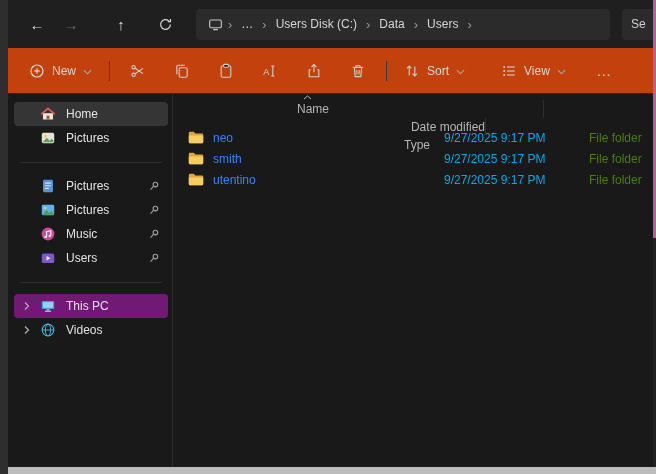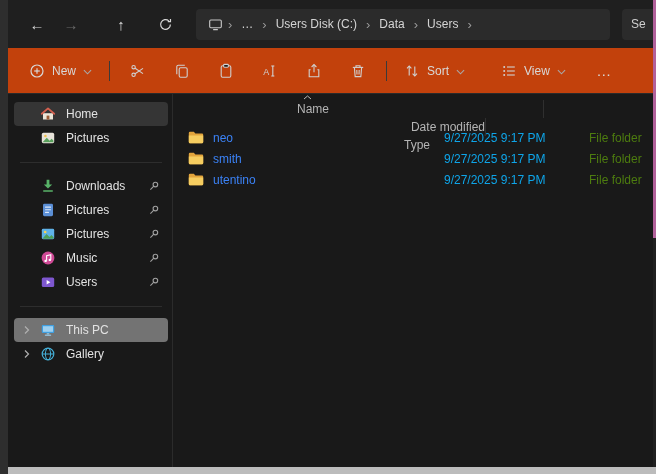--- a/index.html
+++ b/index.html
@@ -41,21 +41,21 @@
   .caret{display:flex;margin-top:2px;}
   .tb-gap{width:14px;flex:0 0 auto;}
 
   
   .body{flex:1;display:flex;min-height:0;background:#191919;}
   .sidebar{flex:0 0 164px;padding:8px 2px 0 4px;box-sizing:border-box;}
   .side-item{height:24px;display:flex;align-items:center;padding-left:26px;border-radius:4px;
              color:#e2e2e2;font-size:12px;position:relative;margin:0 2px;}
   .side-item .s-icon{display:flex;margin-right:10px;}
   .side-item.selected{background:#353535;}
-  .side-item.active{background:#737373;}
+  .side-item.active{background:#701a75;}
   .side-chev{position:absolute;left:7px;top:6px;display:flex;}
   .side-pin{position:absolute;right:8px;top:6px;display:flex;}
   .side-sep{height:24px;display:flex;align-items:center;}
   .side-sep-line{height:1px;background:#2d2d2d;flex:1;margin:0 8px;}
   .vdivider{flex:0 0 1px;background:#2b2b2b;}
 
   
   .content{flex:1;min-width:0;padding-top:4px;position:relative;}
   .col-headers{display:flex;height:22px;align-items:center;color:#b5b5b5;font-size:12px;
                position:relative;margin-top:2px;flex-direction:column;}
@@ -257,35 +257,20 @@
               </svg>
           </span>
           <span>Pictures</span>
         </div>
 
         <div class="side-sep">
             <div class="side-sep-line"></div>
           </div>
 
 
-        <div class="side-item">
-          <span class="s-icon">
-            <svg width="16" height="16" viewBox="0 0 16 16">
-                <path d="M6.6 1.8h2.8v4.6h2.8L8 10.6 3.8 6.4h2.8z" fill="#58b368"></path>
-                <rect x="3" y="12.2" width="10" height="1.6" rx="0.8" fill="#58b368"></rect>
-              </svg>
-          </span>
-          <span>Downloads</span>
-          <span class="side-pin">
-            <svg width="12" height="12" viewBox="0 0 12 12" stroke="#a0a0a0" fill="none" stroke-width="1.1">
-                <circle cx="7.4" cy="4.6" r="2.3"></circle>
-                <line x1="5.8" y1="6.2" x2="2.4" y2="9.6"></line>
-              </svg>
-          </span>
-        </div>
 
         <div class="side-item">
           <span class="s-icon">
             <svg width="16" height="16" viewBox="0 0 16 16">
                 <rect x="3" y="1.8" width="10" height="12.4" rx="1.4" fill="#5b8fd6"></rect>
                 <rect x="5" y="4.6" width="6" height="1.1" rx="0.5" fill="#dce8f8"></rect>
                 <rect x="5" y="7.2" width="6" height="1.1" rx="0.5" fill="#dce8f8"></rect>
                 <rect x="5" y="9.8" width="4" height="1.1" rx="0.5" fill="#dce8f8"></rect>
               </svg>
           </span>
@@ -376,21 +361,21 @@
                 <path d="M4 2.5 7.5 6 4 9.5" stroke="#b0b0b0" stroke-width="1.2" fill="none"></path>
               </svg>
           </span>
           <span class="s-icon">
             <svg width="16" height="16" viewBox="0 0 16 16">
                 <circle cx="8" cy="8" r="5.8" fill="none" stroke="#45b0d8" stroke-width="1.2"></circle>
                 <ellipse cx="8" cy="8" rx="2.6" ry="5.8" fill="none" stroke="#45b0d8" stroke-width="1"></ellipse>
                 <line x1="2.2" y1="8" x2="13.8" y2="8" stroke="#45b0d8" stroke-width="1"></line>
               </svg>
           </span>
-          <span>Gallery</span>
+          <span>Videos</span>
         </div>
 
       </div>
 
       <div class="vdivider"></div>
 
       <div class="content">
         <div class="col-headers">
           <span class="sort-caret">
             <svg width="9" height="5" viewBox="0 0 9 5">

